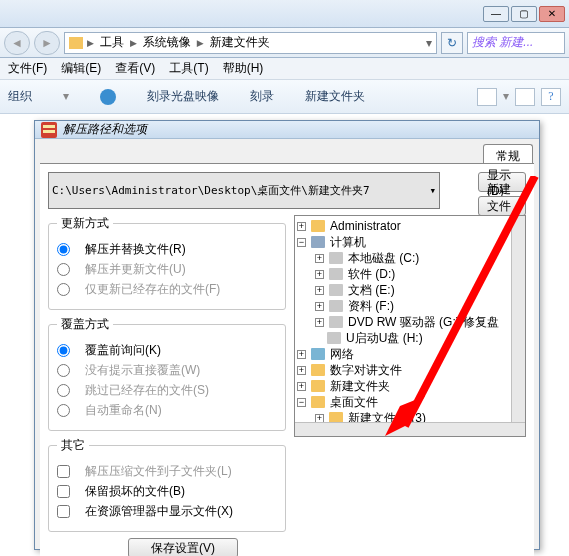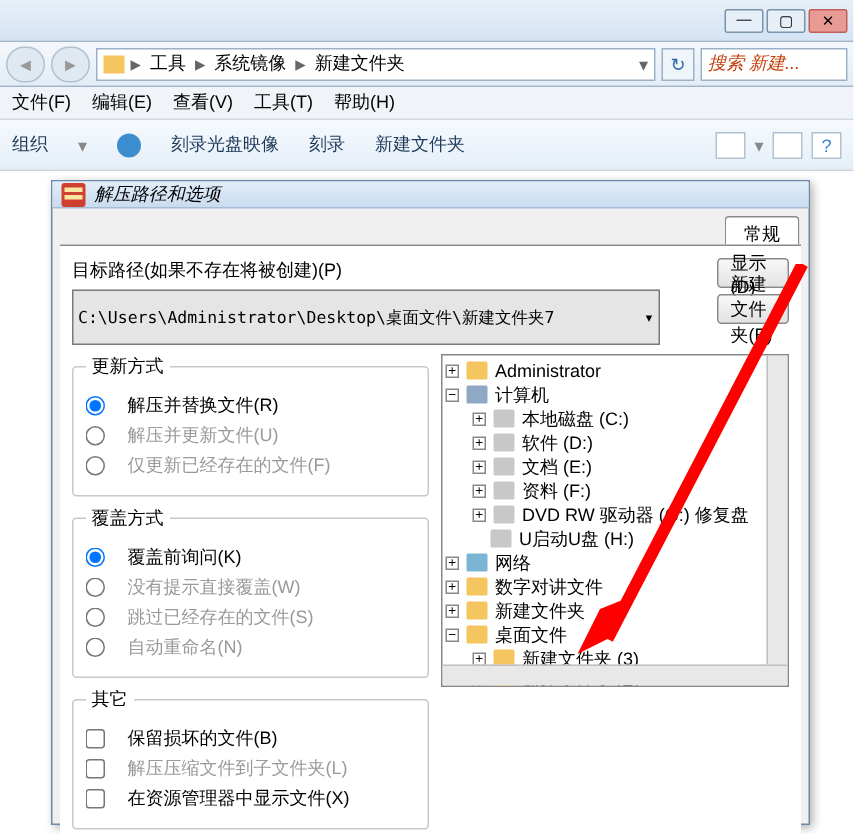--- a/index.html
+++ b/index.html
@@ -7,23 +7,23 @@
 .titlebar { height: 28px; background: linear-gradient(#e8f0f8,#d5e3f3); border-bottom: 1px solid #a0b5cc; display: flex; align-items: center; justify-content: flex-end; padding-right: 4px; }
 .winbtns { display: flex; gap: 2px; }
 .winbtn { width: 26px; height: 16px; border: 1px solid #7a93ab; border-radius: 2px; background: #e6eef7; display: flex; align-items: center; justify-content: center; font-size: 10px; }
 .winbtn.close { background: #e89a94; border-color: #c06058; }
 .navbar { height: 30px; background: linear-gradient(#f4f8fc,#e3ecf5); display: flex; align-items: center; gap: 4px; padding: 0 4px; border-bottom: 1px solid #a0b5cc; }
 .navarrow { width: 26px; height: 24px; border-radius: 12px; background: #e0e9f2; border: 1px solid #b0c0d0; display: flex; align-items: center; justify-content: center; color: #999; }
 .addrbar { flex: 1; height: 22px; background: #fff; border: 1px solid #9cb0c6; display: flex; align-items: center; padding: 0 4px; gap: 4px; }
 .crumb { padding: 0 2px; }
 .crumbarr { color: #666; font-size: 9px; }
 .refreshbtn { width: 22px; height: 22px; border: 1px solid #9cb0c6; background: #f0f5fa; display: flex; align-items: center; justify-content: center; color: #2a6aa8; }
-.searchbar { width: 98px; height: 22px; background: #fff; border: 1px solid #9cb0c6; padding: 0 4px; color: #c2410c; font-style: italic; display: flex; align-items: center; }
+.searchbar { width: 98px; height: 22px; background: #fff; border: 1px solid #9cb0c6; padding: 0 4px; color: #8b5cf6; font-style: italic; display: flex; align-items: center; }
 .menubar { height: 22px; background: #f0f4f9; border-bottom: 1px solid #d0dae5; display: flex; align-items: center; padding: 0 8px; gap: 14px; }
-.toolbar { height: 34px; background: linear-gradient(#f6fafe,#e5eef7); border-bottom: 1px solid #c5d3e2; display: flex; align-items: center; padding: 0 8px; gap: 20px; color: #1e395b; }
+.toolbar { height: 34px; background: linear-gradient(#f6fafe,#e5eef7); border-bottom: 1px solid #c5d3e2; display: flex; align-items: center; padding: 0 8px; gap: 31px; color: #1e395b; font-family: Liberation Serif, serif; }
 .toolbar .rhs { margin-left: auto; display: flex; gap: 6px; align-items: center; }
 .toolico { width: 20px; height: 18px; border: 1px solid #b0c0d0; background: #fff; }
 .dialog { position: absolute; left: 34px; top: 120px; width: 506px; height: 430px; background: #f0f0f0; border: 1px solid #6b8aab; box-shadow: 2px 2px 6px rgba(0,0,0,.3); display: flex; flex-direction: column; }
 .dlgtitle { height: 26px; background: linear-gradient(#e2edf8,#c9dcef); display: flex; align-items: center; padding: 0 6px; gap: 6px; border-bottom: 1px solid #a5bdd4; font-style: italic; }
 .dlgicon { width: 16px; height: 16px; background: #d04030; border-radius: 2px; position: relative; }
 .dlgicon:before { content:""; position:absolute; left:2px; top:3px; width:12px; height:3px; background:#f8e8a0; }
 .dlgicon:after { content:""; position:absolute; left:2px; top:8px; width:12px; height:3px; background:#f8e8a0; }
 .tabs { height: 24px; display: flex; align-items: flex-end; padding: 4px 6px 0; gap: 2px; flex-direction: column; }
 .tab { padding: 3px 12px; border: 1px solid #b0b0b0; border-bottom: none; background: #e4e4e4; border-radius: 3px 3px 0 0; }
 .tab.active { background: #fff; border-color: #888; position: relative; top: 1px; }
@@ -107,21 +107,20 @@
 <div class="dialog">
   <div class="dlgtitle">
     <span class="dlgicon"></span>
     <span>解压路径和选项</span>
   </div>
   <div class="tabs">
     <div class="tab active">常规</div>
     <div class="tab">高级</div>
   </div>
   <div class="dlgbody">
-    <div class="pathlabel">目标路径(如果不存在将被创建)(P)</div>
     <div class="sidecol">
       <div class="btn">显示(D)</div>
       <div class="btn">新建文件夹(E)</div>
     </div>
     <div class="pathrow" style="margin-right:86px;">
       <div class="pathcombo">
         <span>C:\Users\Administrator\Desktop\桌面文件\新建文件夹7</span>
         <span>▾</span>
       </div>
     </div>
@@ -157,27 +156,27 @@
               <input type="radio" style="">
               <span>跳过已经存在的文件(S)</span>
             </label>
           <label class="radio disabled">
               <input type="radio" style="">
               <span>自动重命名(N)</span>
             </label>
         </fieldset>
         <fieldset class="fieldset">
           <legend>其它</legend>
+          <label class="check disabled">
+              <input type="checkbox" style="">
+              <span>解压压缩文件到子文件夹(L)</span>
+            </label>
           <label class="check">
               <input type="checkbox" style="">
               <span>保留损坏的文件(B)</span>
-            </label>
-          <label class="check disabled">
-              <input type="checkbox" style="">
-              <span>解压压缩文件到子文件夹(L)</span>
             </label>
           <label class="check">
               <input type="checkbox" style="">
               <span>在资源管理器中显示文件(X)</span>
             </label>
         </fieldset>
         <div class="saverow">
           <div class="btn" style="width:110px;">保存设置(V)</div>
         </div>
       </div>

